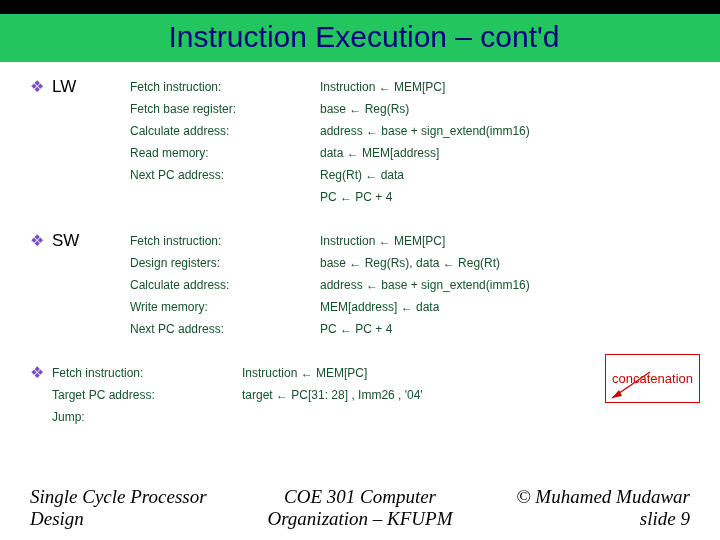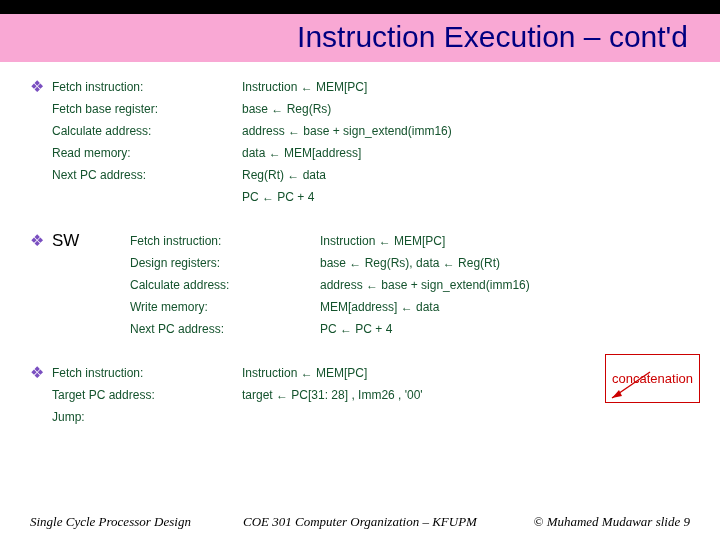--- a/index.html
+++ b/index.html
@@ -10,23 +10,23 @@
     font-family: Arial, Helvetica, sans-serif;
     position: relative;
     overflow: hidden;
   }
   .border-top {
     width: 100%;
     height: 14px;
     background: #000;
   }
   .title-bar {
-    background: #f9a8d4;
+    background: #22c55e;
     padding: 6px 32px 8px 40px;
-    text-align: right;
+    text-align: center;
   }
   .title-bar h1 {
     font-family: "Comic Sans MS", cursive, sans-serif;
     font-size: 30px;
     font-weight: normal;
     color: #000080;
   }
   .content {
     padding: 14px 30px 0 30px;
   }
@@ -81,21 +81,21 @@
   }
   .footer {
     position: absolute;
     bottom: 10px;
     left: 0;
     width: 100%;
     display: flex;
     align-items: flex-end;
     font-family: "Monotype Corsiva", "Brush Script MT", cursive;
     font-style: italic;
-    font-size: 13px;
+    font-size: 19px;
     color: #000;
     padding: 0 30px;
     gap: 28px;
   }
   .footer .left { flex: 1; text-align: left; }
   .footer .center { flex: 1.4; text-align: center; }
   .footer .right { flex: 1; text-align: right; }
 </style>
 </head>
 <body>
@@ -103,20 +103,21 @@
 <div class="border-top"></div>
 
 <div class="title-bar">
   <h1>Instruction Execution – cont'd</h1>
 </div>
 
 <div class="content">
 
   <div class="section">
     <div class="bullet-col">❖</div>
+    <div class="label-col">LW</div>
     <div class="steps-col">
       <div class="step-line">Fetch instruction:</div>
       <div class="step-line">Fetch base register:</div>
       <div class="step-line">Calculate address:</div>
       <div class="step-line">Read memory:</div>
       <div class="step-line">Next PC address:</div>
     </div>
     <div class="rtl-col">
       <div class="step-line">Instruction ← MEM[PC]</div>
       <div class="step-line">base ← Reg(Rs)</div>
@@ -148,21 +149,21 @@
 
   <div class="section">
     <div class="bullet-col">❖</div>
     <div class="steps-col">
       <div class="step-line">Fetch instruction:</div>
       <div class="step-line">Target PC address:</div>
       <div class="step-line">Jump:</div>
     </div>
     <div class="rtl-col">
       <div class="step-line">Instruction ← MEM[PC]</div>
-      <div class="step-line">target ← PC[31: 28] , Imm26 , '00'</div>
+      <div class="step-line">target ← PC[31: 28] , Imm26 , '04'</div>
 
       <div class="callout callout-concat">concatenation</div>
       <svg class="arrow-svg" width="80" height="50" style="top:8px; right:20px;">
         <line x1="60" y1="2" x2="22" y2="28" stroke="#cc0000" stroke-width="1.4"></line>
         <polygon points="22,28 29,20 32,26" fill="#cc0000"></polygon>
       </svg>
     </div>
   </div>
 
 </div>

